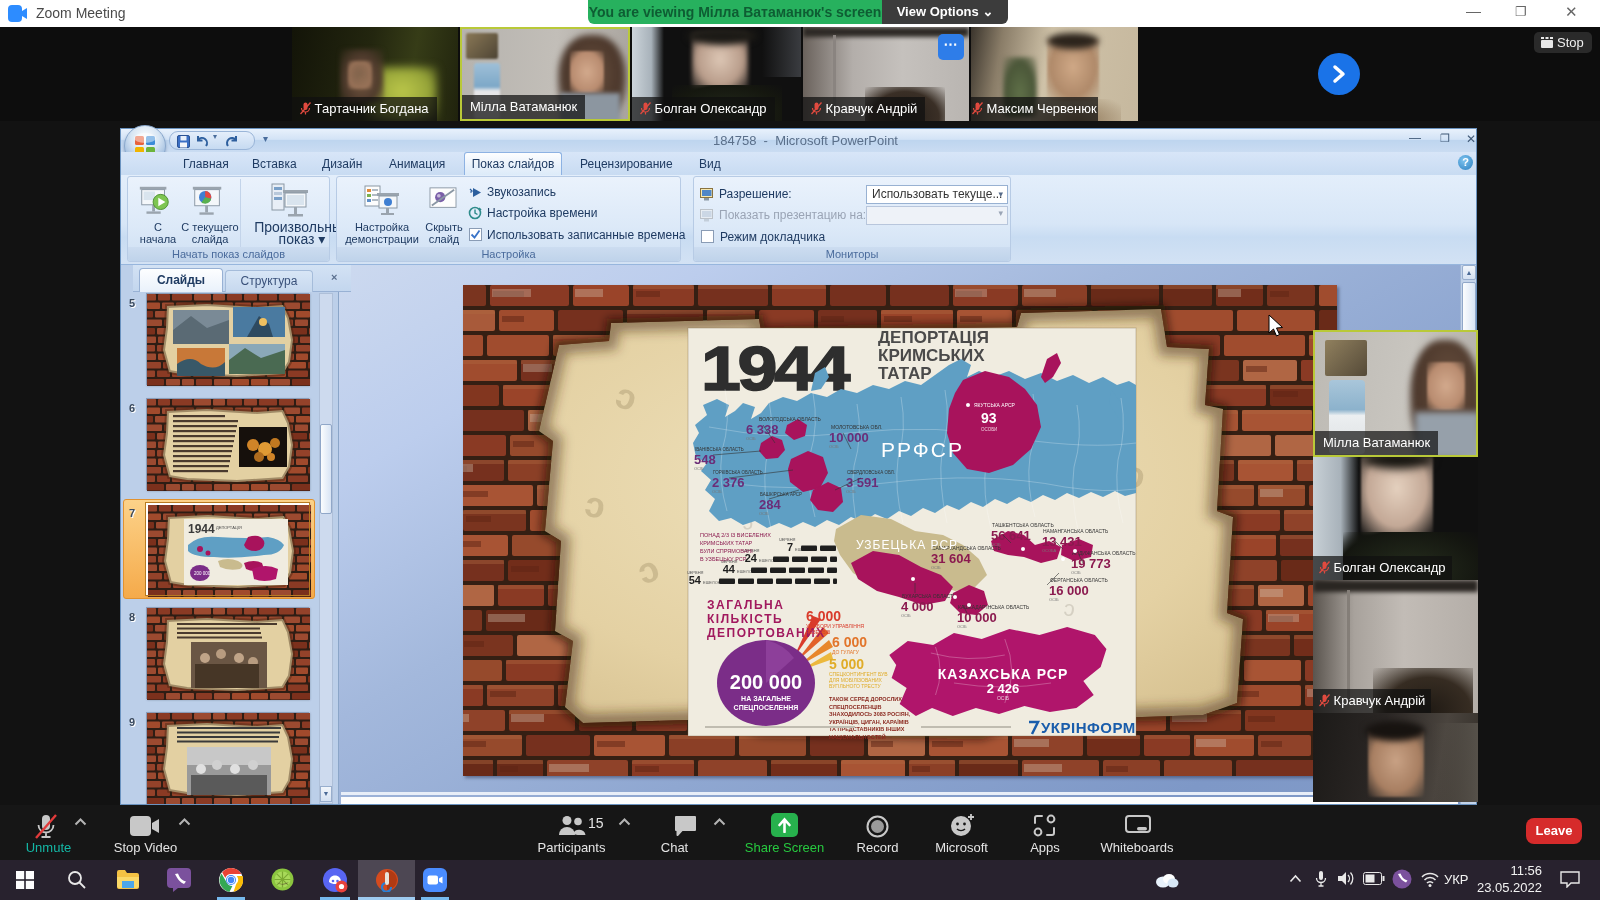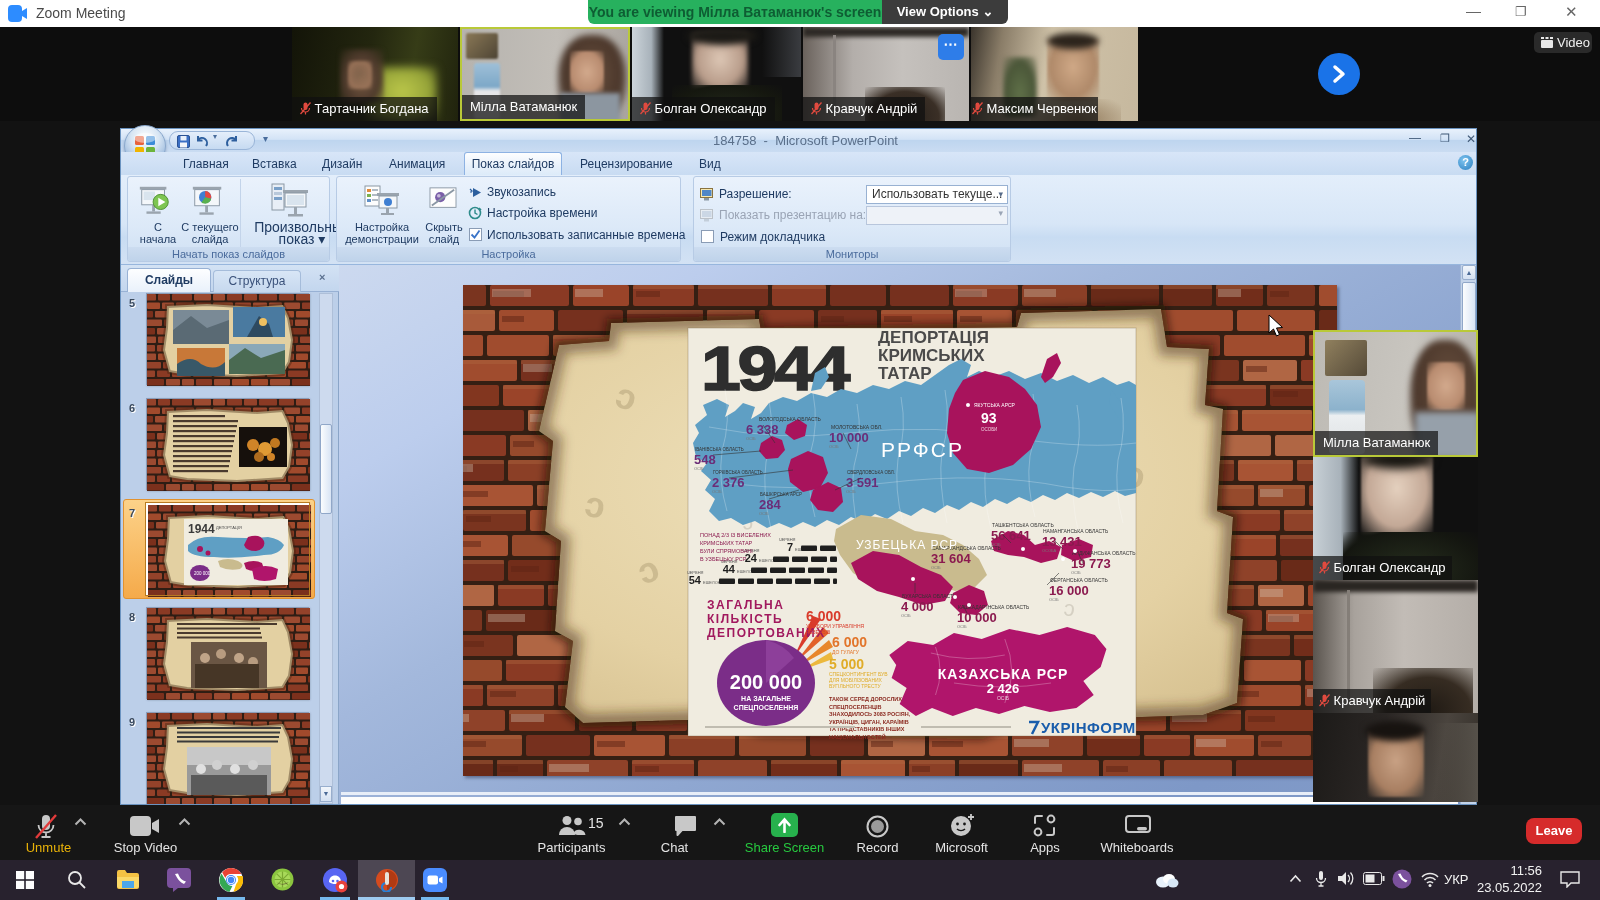--- a/index.html
+++ b/index.html
@@ -103,21 +103,21 @@
   </div>
 </div>
 
 <div class="abs" style="left:1534px;top:32px;width:58px;height:21px;background:#2a2a2a;border-radius:5px;">
   <svg class="abs" style="left:7px;top:5px" width="12" height="11" viewBox="0 0 12 11">
     <rect x="0" y="3" width="12" height="8" rx="1" fill="#e8e8e8"></rect>
     <rect x="0" y="0" width="3" height="2" fill="#e8e8e8"></rect>
       <rect x="4.5" y="0" width="3" height="2" fill="#e8e8e8"></rect>
       <rect x="9" y="0" width="3" height="2" fill="#e8e8e8"></rect>
   </svg>
-  <span class="abs" style="left:23px;top:3px;font-size:13px;color:#f0f0f0;">Video</span>
+  <span class="abs" style="left:23px;top:3px;font-size:13px;color:#f0f0f0;">Stop</span>
 </div>
 
 <div class="abs" style="left:0;top:121px;width:1600px;height:684px;background:#121212;"></div>
 
 <div class="abs" id="ppt" style="left:120px;top:128px;width:1357px;height:677px;background:#bfd4ee;border:1px solid #6b93c0;">
 
   <div class="abs" style="left:0;top:0;width:1355px;height:23px;background:linear-gradient(180deg,#e8f1fc 0%,#d3e3f6 45%,#bed5ef 50%,#cadcf2 100%);">
     <span class="abs" style="left:592px;top:4px;font-size:13px;color:#5a6f8a;">184758&nbsp; - &nbsp;Microsoft PowerPoint</span>
     <span class="abs" style="left:1288px;top:2px;font-size:12px;color:#415a78;">—</span>
       <span class="abs" style="left:1319px;top:3px;font-size:11px;color:#415a78;">❐</span>
@@ -1011,21 +1011,21 @@
 <rect x="458" y="441" width="90" height="2" fill="#c0bcb0"></rect>
 </g>
 </svg></div>
 
     <div class="abs" style="left:1339px;top:0;width:16px;height:539px;background:#c3d3e9;border-left:1px solid #a0b6d6;">
       <div class="abs" style="left:1px;top:0px;width:14px;height:15px;background:linear-gradient(180deg,#f2f6fb,#d4e1f2);border:1px solid #98aecd;border-radius:2px;text-align:center;font-size:7px;color:#4a6a96;line-height:13px;">▲</div>
       <div class="abs" style="left:1px;top:17px;width:14px;height:60px;background:linear-gradient(90deg,#fbfdfe,#d8e4f4);border:1px solid #90a7c8;border-radius:2px;"></div>
     </div>
 
     <div class="abs" style="left:0;top:0;width:218px;height:539px;background:#bccfe9;border-right:1px solid #8aa5c8;">
-      <div class="abs" style="left:0;top:0;width:218px;height:27px;background:linear-gradient(180deg,#d3e2f4,#c3d6ee);border-bottom:1px solid #98b1d4;">
+      <div class="abs" style="left:12px;top:0;width:218px;height:27px;background:linear-gradient(180deg,#d3e2f4,#c3d6ee);border-bottom:1px solid #98b1d4;">
         <div class="abs" style="left:6px;top:3px;width:84px;height:24px;background:linear-gradient(180deg,#fdfeff,#e9f1fb);border:1px solid #98b1d4;border-bottom:none;border-radius:4px 4px 0 0;text-align:center;font-size:12px;color:#1f3b62;font-weight:bold;line-height:23px;">Слайды</div>
         <div class="abs" style="left:92px;top:5px;width:88px;height:22px;background:linear-gradient(180deg,#d8e6f6,#c6d8ee);border:1px solid #a5bcda;border-bottom:none;border-radius:4px 4px 0 0;text-align:center;font-size:12px;color:#3a517a;line-height:21px;">Структура</div>
         <div class="abs" style="left:198px;top:6px;font-size:11px;color:#5a6f8e;font-weight:bold;">×</div>
       </div>
 
       <div class="abs" style="left:2px;top:234px;width:192px;height:100px;background:linear-gradient(180deg,#fcd289,#f5aa4a);border:1px solid #e2922f;border-radius:3px;"></div>
       <div class="abs" style="left:8px;top:32px;font-size:11px;font-weight:bold;color:#3a4a5e;text-shadow:1px 1px 0 #fff;">5</div>
       <div class="abs" style="left:8px;top:137px;font-size:11px;font-weight:bold;color:#3a4a5e;text-shadow:1px 1px 0 #fff;">6</div>
       <div class="abs" style="left:8px;top:242px;font-size:11px;font-weight:bold;color:#3a4a5e;text-shadow:1px 1px 0 #fff;">7</div>
       <div class="abs" style="left:8px;top:346px;font-size:11px;font-weight:bold;color:#3a4a5e;text-shadow:1px 1px 0 #fff;">8</div>
@@ -1747,21 +1747,21 @@
 <div class="abs" id="zoombar" style="left:0;top:805px;width:1600px;height:55px;background:#161616;">
 
   <svg class="abs" style="left:34px;top:9px" width="24" height="26" viewBox="0 0 24 26">
     <path d="M8 5 a4 4 0 0 1 8 0 v7 a4 4 0 0 1-8 0 Z" fill="#c8c8c8"></path>
     <path d="M4.5 11 a7.5 7.5 0 0 0 15 0 M12 18.5 V23 M7.5 23 h9" stroke="#c8c8c8" stroke-width="1.8" fill="none"></path>
     <path d="M2 24 L22 1" stroke="#e23b3b" stroke-width="2.4"></path>
   </svg>
   <svg class="abs" style="left:74px;top:13px" width="13" height="8" viewBox="0 0 13 8">
       <path d="M1.5 6.5 L6.5 1.5 L11.5 6.5" stroke="#b4b4b4" stroke-width="2" fill="none"></path>
     </svg>
-  <div class="abs" style="left:0px;top:35px;width:97px;text-align:center;font-size:13px;color:#eab308;">Unmute</div>
+  <div class="abs" style="left:0px;top:35px;width:97px;text-align:center;font-size:13px;color:#14b8a6;">Unmute</div>
 
   <svg class="abs" style="left:130px;top:11px" width="30" height="20" viewBox="0 0 30 20">
     <rect x="0" y="0" width="21" height="20" rx="4" fill="#c8c8c8"></rect>
     <path d="M22 7 L29 3 v14 L22 13 Z" fill="#c8c8c8"></path>
   </svg>
   <svg class="abs" style="left:178px;top:13px" width="13" height="8" viewBox="0 0 13 8">
       <path d="M1.5 6.5 L6.5 1.5 L11.5 6.5" stroke="#b4b4b4" stroke-width="2" fill="none"></path>
     </svg>
   <div class="abs" style="left:97px;top:35px;width:97px;text-align:center;font-size:13px;color:#e4e4e4;">Stop Video</div>
 

